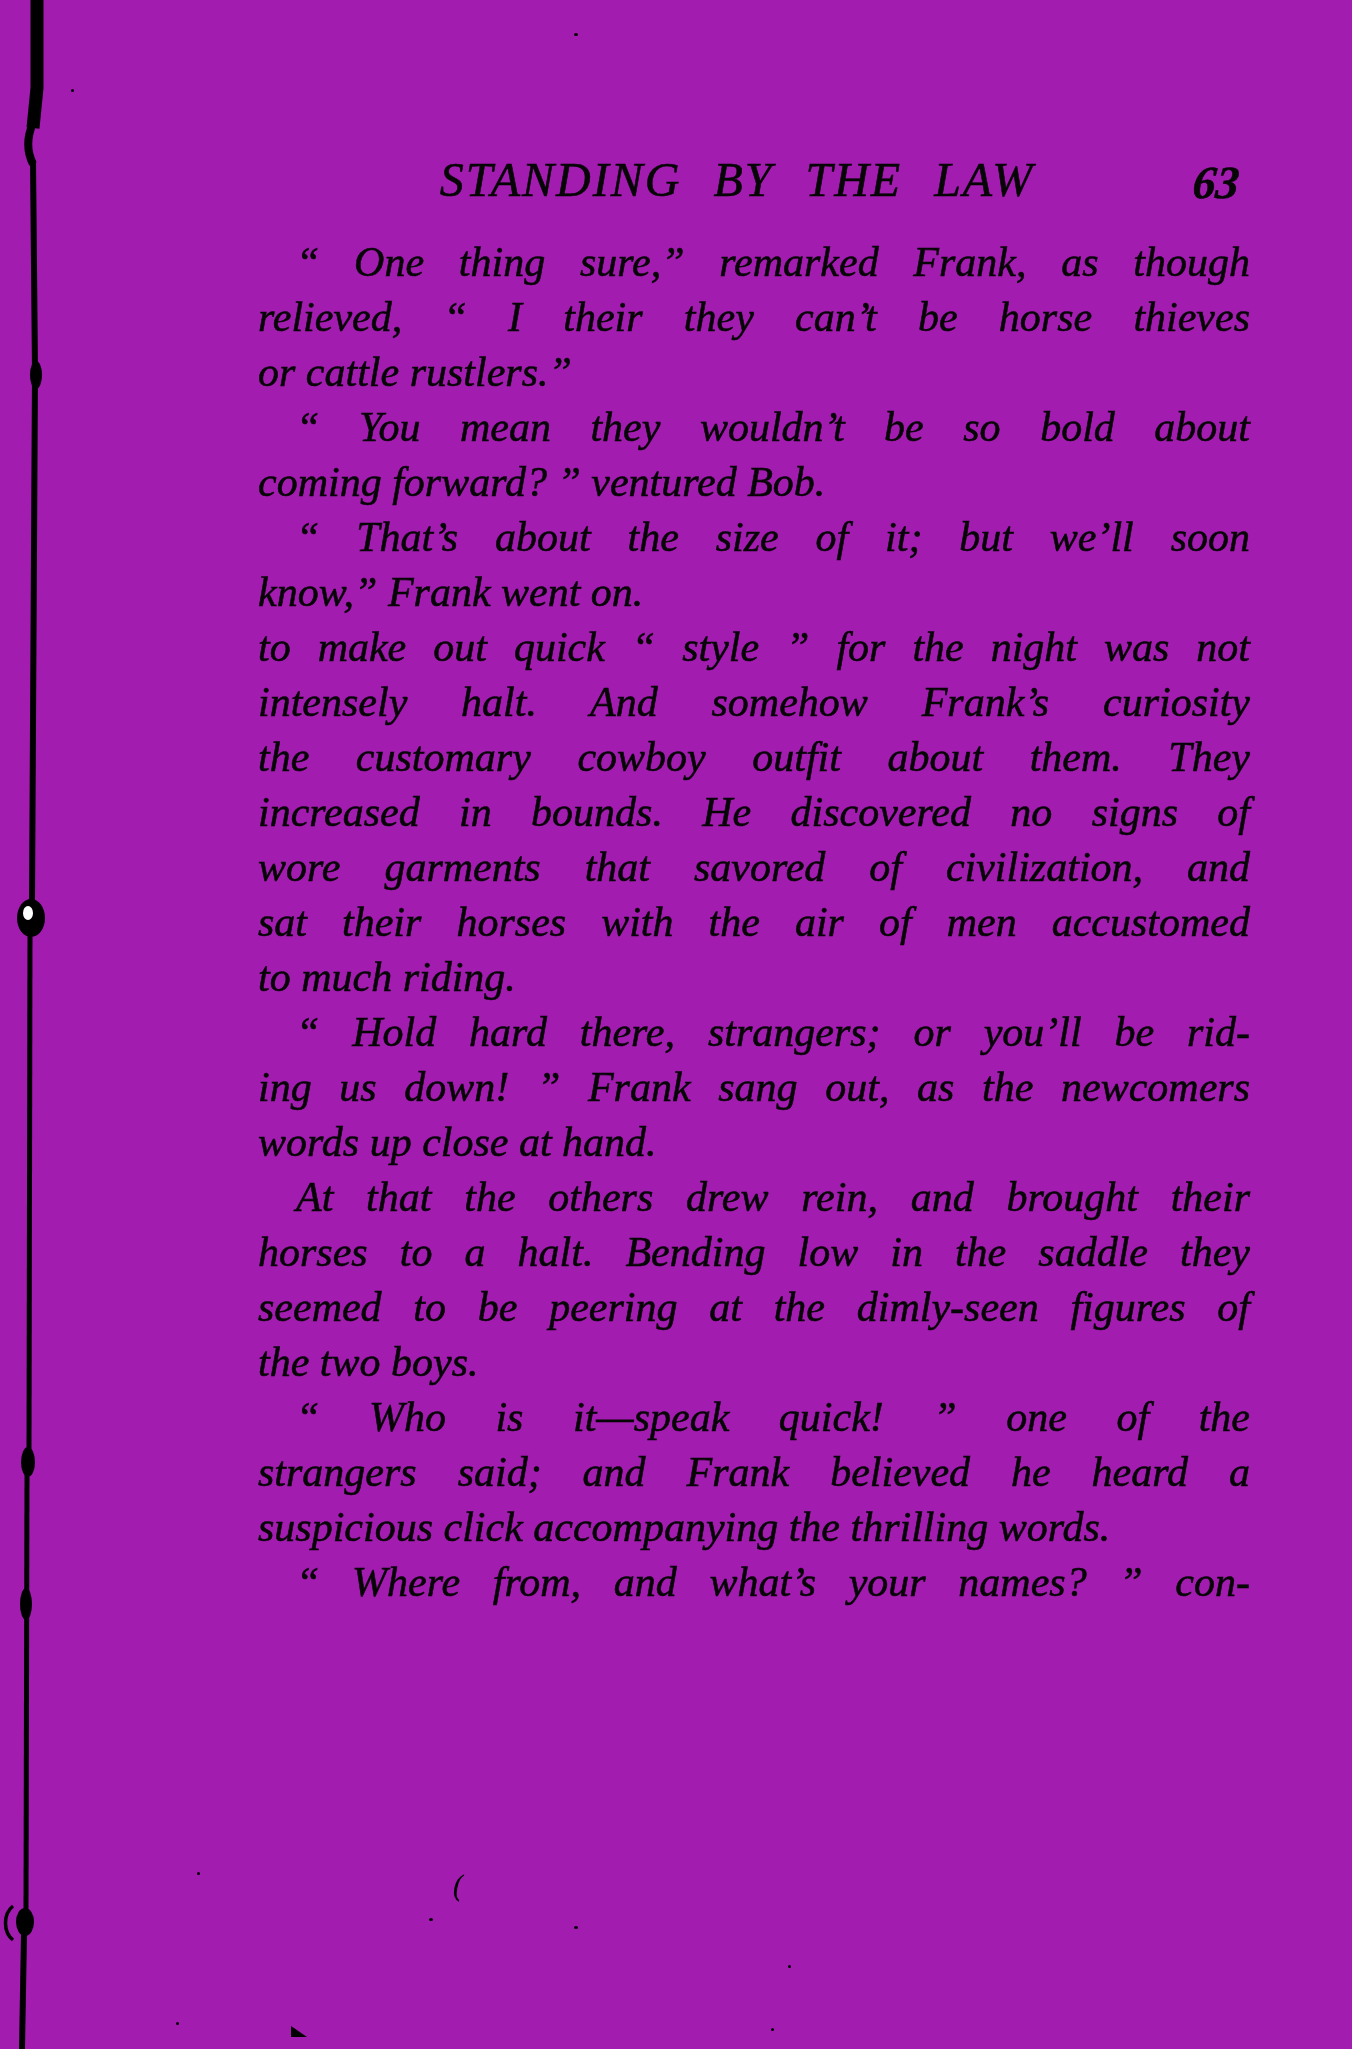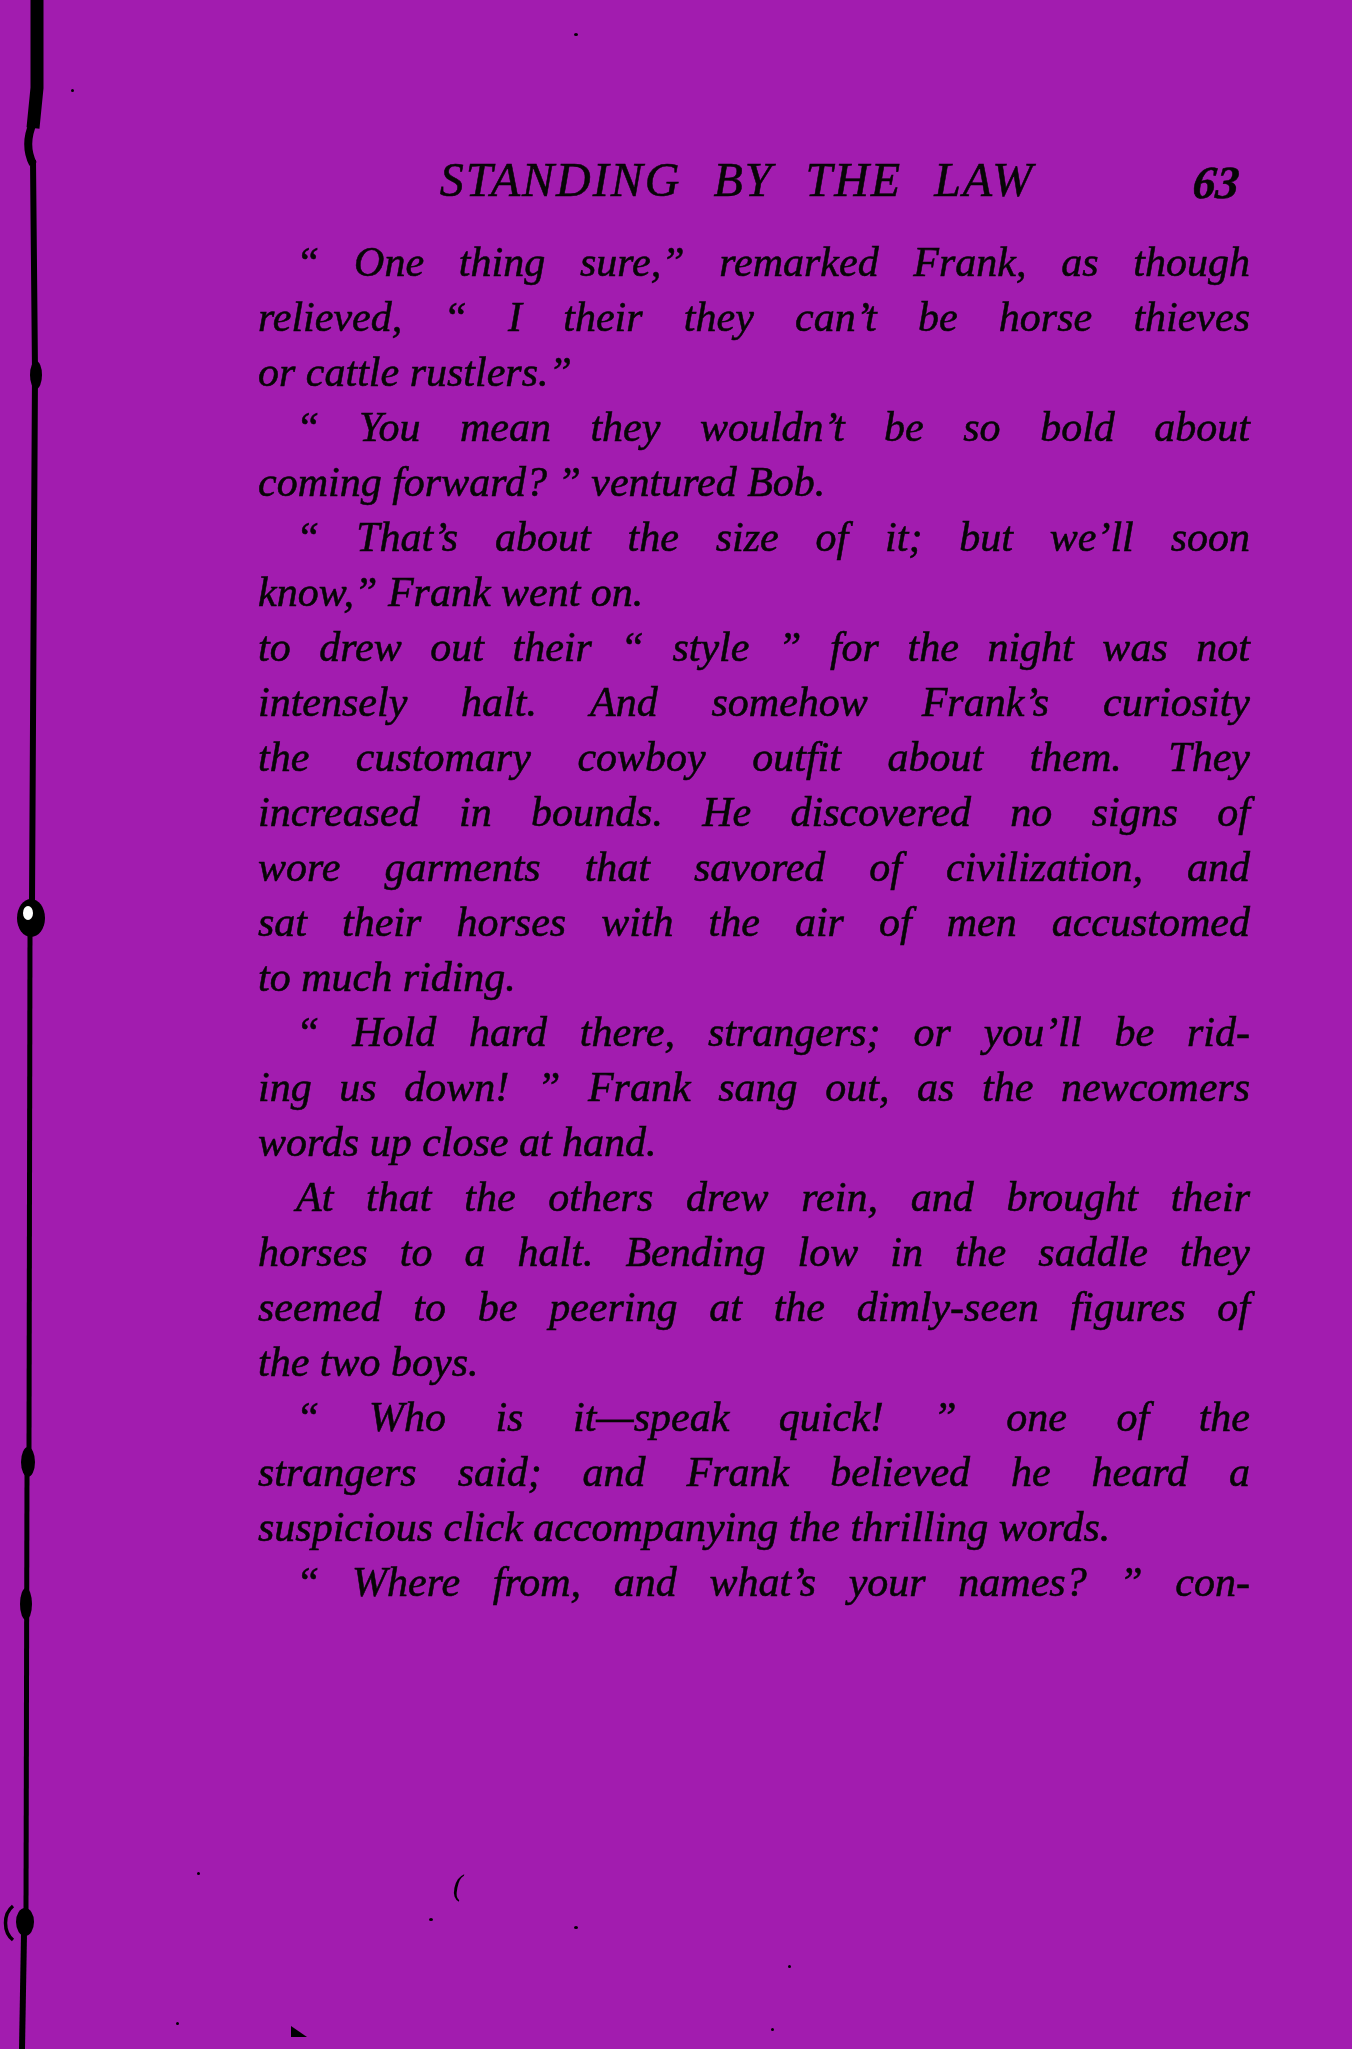--- a/index.html
+++ b/index.html
@@ -91,21 +91,21 @@
       </div>
       <div class="paragraph">
         <div class="line first">“ You mean they wouldn’t be so bold about</div>
         <div class="line last">coming forward? ” ventured Bob.</div>
       </div>
       <div class="paragraph">
         <div class="line first">“ That’s about the size of it; but we’ll soon</div>
         <div class="line last">know,” Frank went on.</div>
       </div>
       <div class="paragraph">
-        <div class="line">to drew out their “ style ” for the night was not</div>
+        <div class="line">to make out quick “ style ” for the night was not</div>
         <div class="line">intensely halt.  And somehow Frank’s curiosity</div>
         <div class="line">the customary cowboy outfit about them.  They</div>
         <div class="line">increased in bounds.  He discovered no signs of</div>
         <div class="line">wore garments that savored of civilization, and</div>
         <div class="line">sat their horses with the air of men accustomed</div>
         <div class="line last">to much riding.</div>
       </div>
       <div class="paragraph">
         <div class="line first">“ Hold hard there, strangers; or you’ll be rid-</div>
         <div class="line">ing us down! ” Frank sang out, as the newcomers</div>

